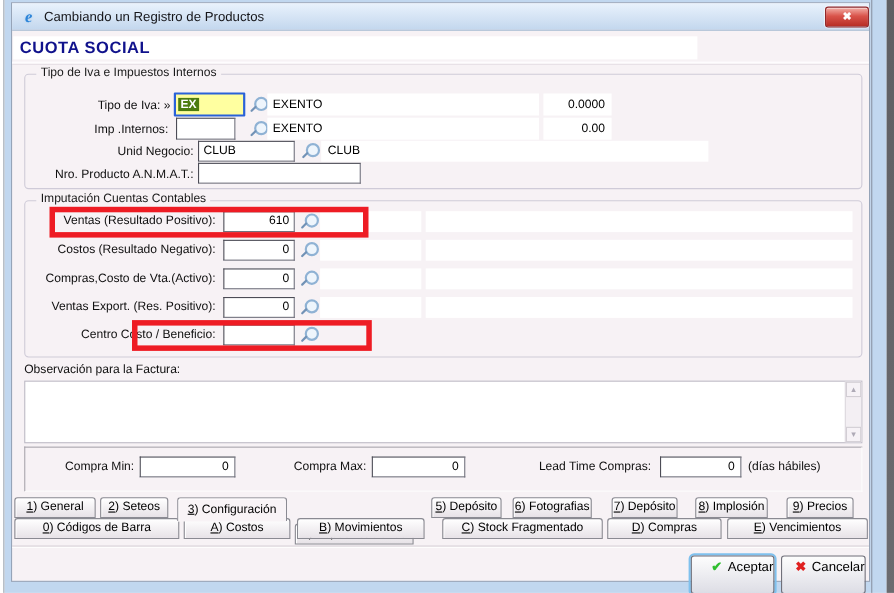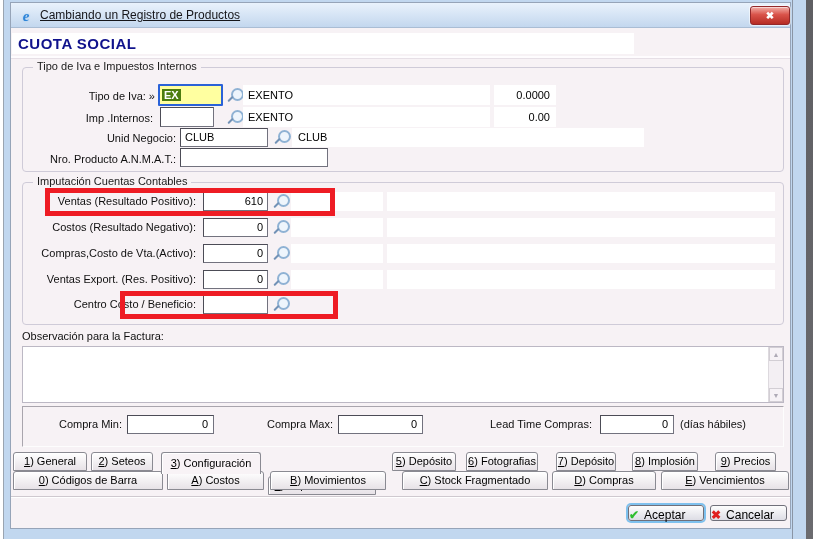--- a/index.html
+++ b/index.html
@@ -14,21 +14,21 @@
   .behind-right { left:806px; top:0; width:7px; height:539px; background:linear-gradient(#5f5f63,#6b6b6f); }
   .aero-frame { left:4px; top:0; width:802px; height:539px; background:#c1d7ef; }
   .frame-shadow-line { left:792px; top:0; width:1px; height:539px; background:#8a95a5; }
   .dialog { left:10px; top:2px; width:781px; height:527px; background:#f7f2f5; border:1px solid #96a4b8; }
 
   .titlebar { left:11px; top:3px; width:779px; height:25px;
     background:linear-gradient(#e9f2fc,#c3d7ee); border-bottom:1px solid #aabdd4; }
   .app-icon { left:17px; top:7px; width:18px; height:18px; text-align:center;
     font:italic bold 15px/18px "Liberation Serif", serif; color:#2d84d8;
     text-shadow:0 0 2px #9cc8ee; }
-  .title-text { left:40px; top:8px; font-size:12px; color:#16161a;text-decoration:underline; }
+  .title-text { left:40px; top:8px; font-size:12px; color:#16161a; }
   .close-btn { left:750px; top:6px; width:40px; height:19px; border:1px solid #93282a; border-radius:3px;
     background:linear-gradient(#f3b0a8,#d9534a 45%,#b62c24); color:#fff; text-align:center;
     font-size:10px; font-weight:bold; line-height:17px; cursor:pointer;
     box-shadow:0 0 0 1px rgba(255,255,255,.55), inset 0 1px 0 rgba(255,255,255,.5); }
 
   
   .cuota-field { left:12px; top:33px; width:622px; height:21px; background:#fff;
     font-size:15px; font-weight:bold; color:#10128c; line-height:21px; padding-left:6px; letter-spacing:.5px; }
   .sep-white { left:11px; top:56px; width:779px; height:2px; background:#fefcfe; }
   .sep-gray  { left:11px; top:58px; width:779px; height:1px; background:#e6dfe6; }
@@ -70,22 +70,22 @@
   .tab { position:absolute; height:19px; background:linear-gradient(#ffffff,#e7e2e7);
     border:1px solid #8a8a92; border-radius:3px 3px 0 0; box-shadow:inset 1px 1px 0 #fff;
     text-align:center; line-height:17px; font-size:11px; cursor:pointer; white-space:nowrap; overflow:hidden; }
   .tab.active { background:#f8f3f6; height:22px; border-bottom:0; z-index:3; line-height:20px; }
   .u { text-decoration:underline; }
 
   .groove-a { left:11px; top:496px; width:779px; height:1px; background:#cfc9cf; }
   .groove-b { left:11px; top:497px; width:779px; height:1px; background:#fff; }
 
   
-  .btn { position:absolute; height:16px; background:linear-gradient(#fdfdfd,#dddde5);
-    border:1px solid #70707a; border-radius:3px; font-size:12px; text-align:left; line-height:19px; cursor:pointer; }
+  .btn { position:absolute; height:35px; background:linear-gradient(#fdfdfd,#dddde5);
+    border:1px solid #70707a; border-radius:3px; font-size:12px; text-align:right; line-height:19px; cursor:pointer; }
   .btn .ico { font-weight:bold; margin-right:5px; }
   .btn-accept { left:628px; top:505px; width:76px; box-shadow:0 0 0 2px #7fc1ee; }
   .btn-accept .ico { color:#2ebe2e; }
   .btn-cancel { left:710px; top:505px; width:77px; }
   .btn-cancel .ico { color:#e02020; }
 </style>
 </head>
 <body>
 
 <div class="screen">

